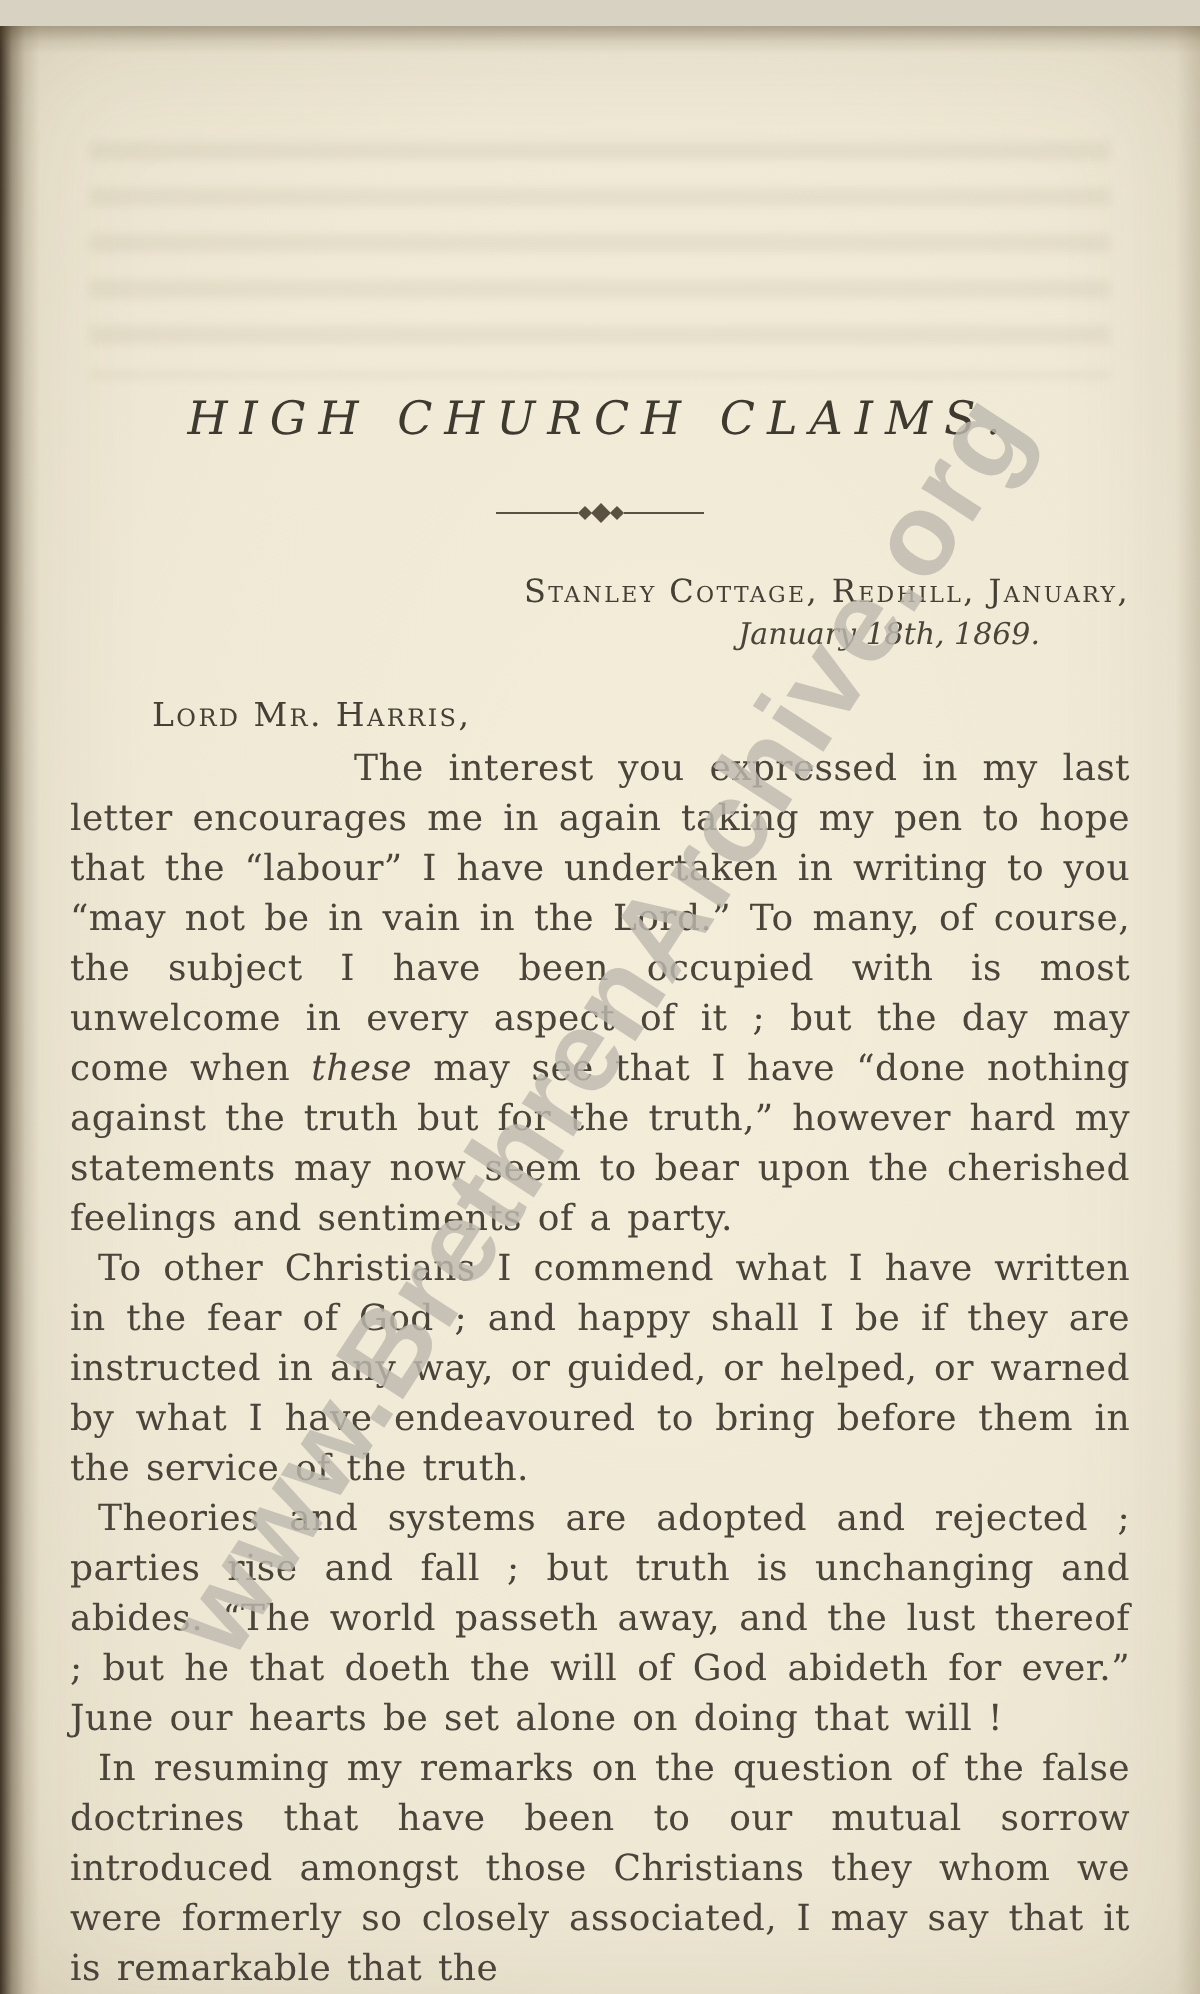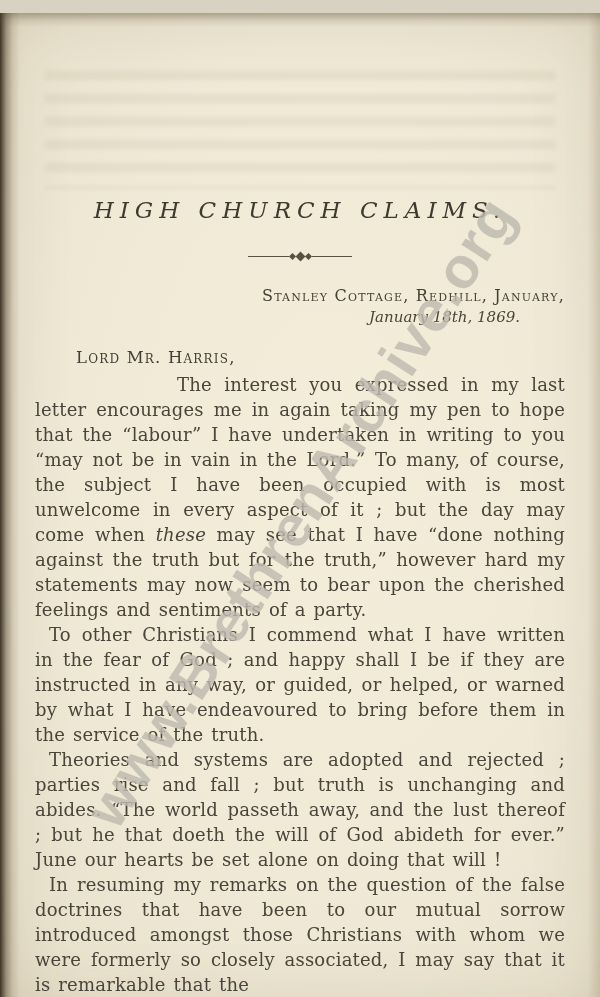--- a/index.html
+++ b/index.html
@@ -172,21 +172,21 @@
       <div class="address-line">Stanley Cottage, Redhill, January,</div>
       <div class="date-line">January 18th, 1869.</div>
     </div>
 
     <div class="salutation">Lord Mr. Harris,</div>
 
     <div class="letter-body">
         <p class="para indent-large"><span>The interest you expressed in my last letter encourages me in again taking my pen to hope that the “labour” I have undertaken in writing to you “may not be in vain in the Lord.”  To many, of course, the subject I have been occupied with is most unwelcome in every aspect of it ; but the day may come when </span><em>these</em><span> may see that I have “done nothing against the truth but for the truth,” however hard my statements may now seem to bear upon the cherished feelings and sentiments of a party.</span></p>
         <p class="para indent-small"><span>To other Christians I commend what I have written in the fear of God ; and happy shall I be if they are instructed in any way, or guided, or helped, or warned by what I have endeavoured to bring before them in the service of the truth.</span></p>
         <p class="para indent-small"><span>Theories and systems are adopted and rejected ; parties rise and fall ; but truth is unchanging and abides.  “The world passeth away, and the lust thereof ; but he that doeth the will of God abideth for ever.”  June our hearts be set alone on doing that will !</span></p>
-        <p class="para indent-small"><span>In resuming my remarks on the question of the false doctrines that have been to our mutual sorrow introduced amongst those Christians with whom we were formerly so closely associated, I may say that it is remarkable that the</span></p>
+        <p class="para indent-small"><span>In resuming my remarks on the question of the false doctrines that have been to our mutual sorrow introduced amongst those Christians they whom we were formerly so closely associated, I may say that it is remarkable that the</span></p>
       </div>
 
   </div>
 
   <div class="watermark">www.BrethrenArchive.org</div>
 
   <div class="edge edge-left"></div>
   <div class="edge edge-top"></div>
   <div class="edge edge-right"></div>
   <div class="edge edge-bottom"></div>

